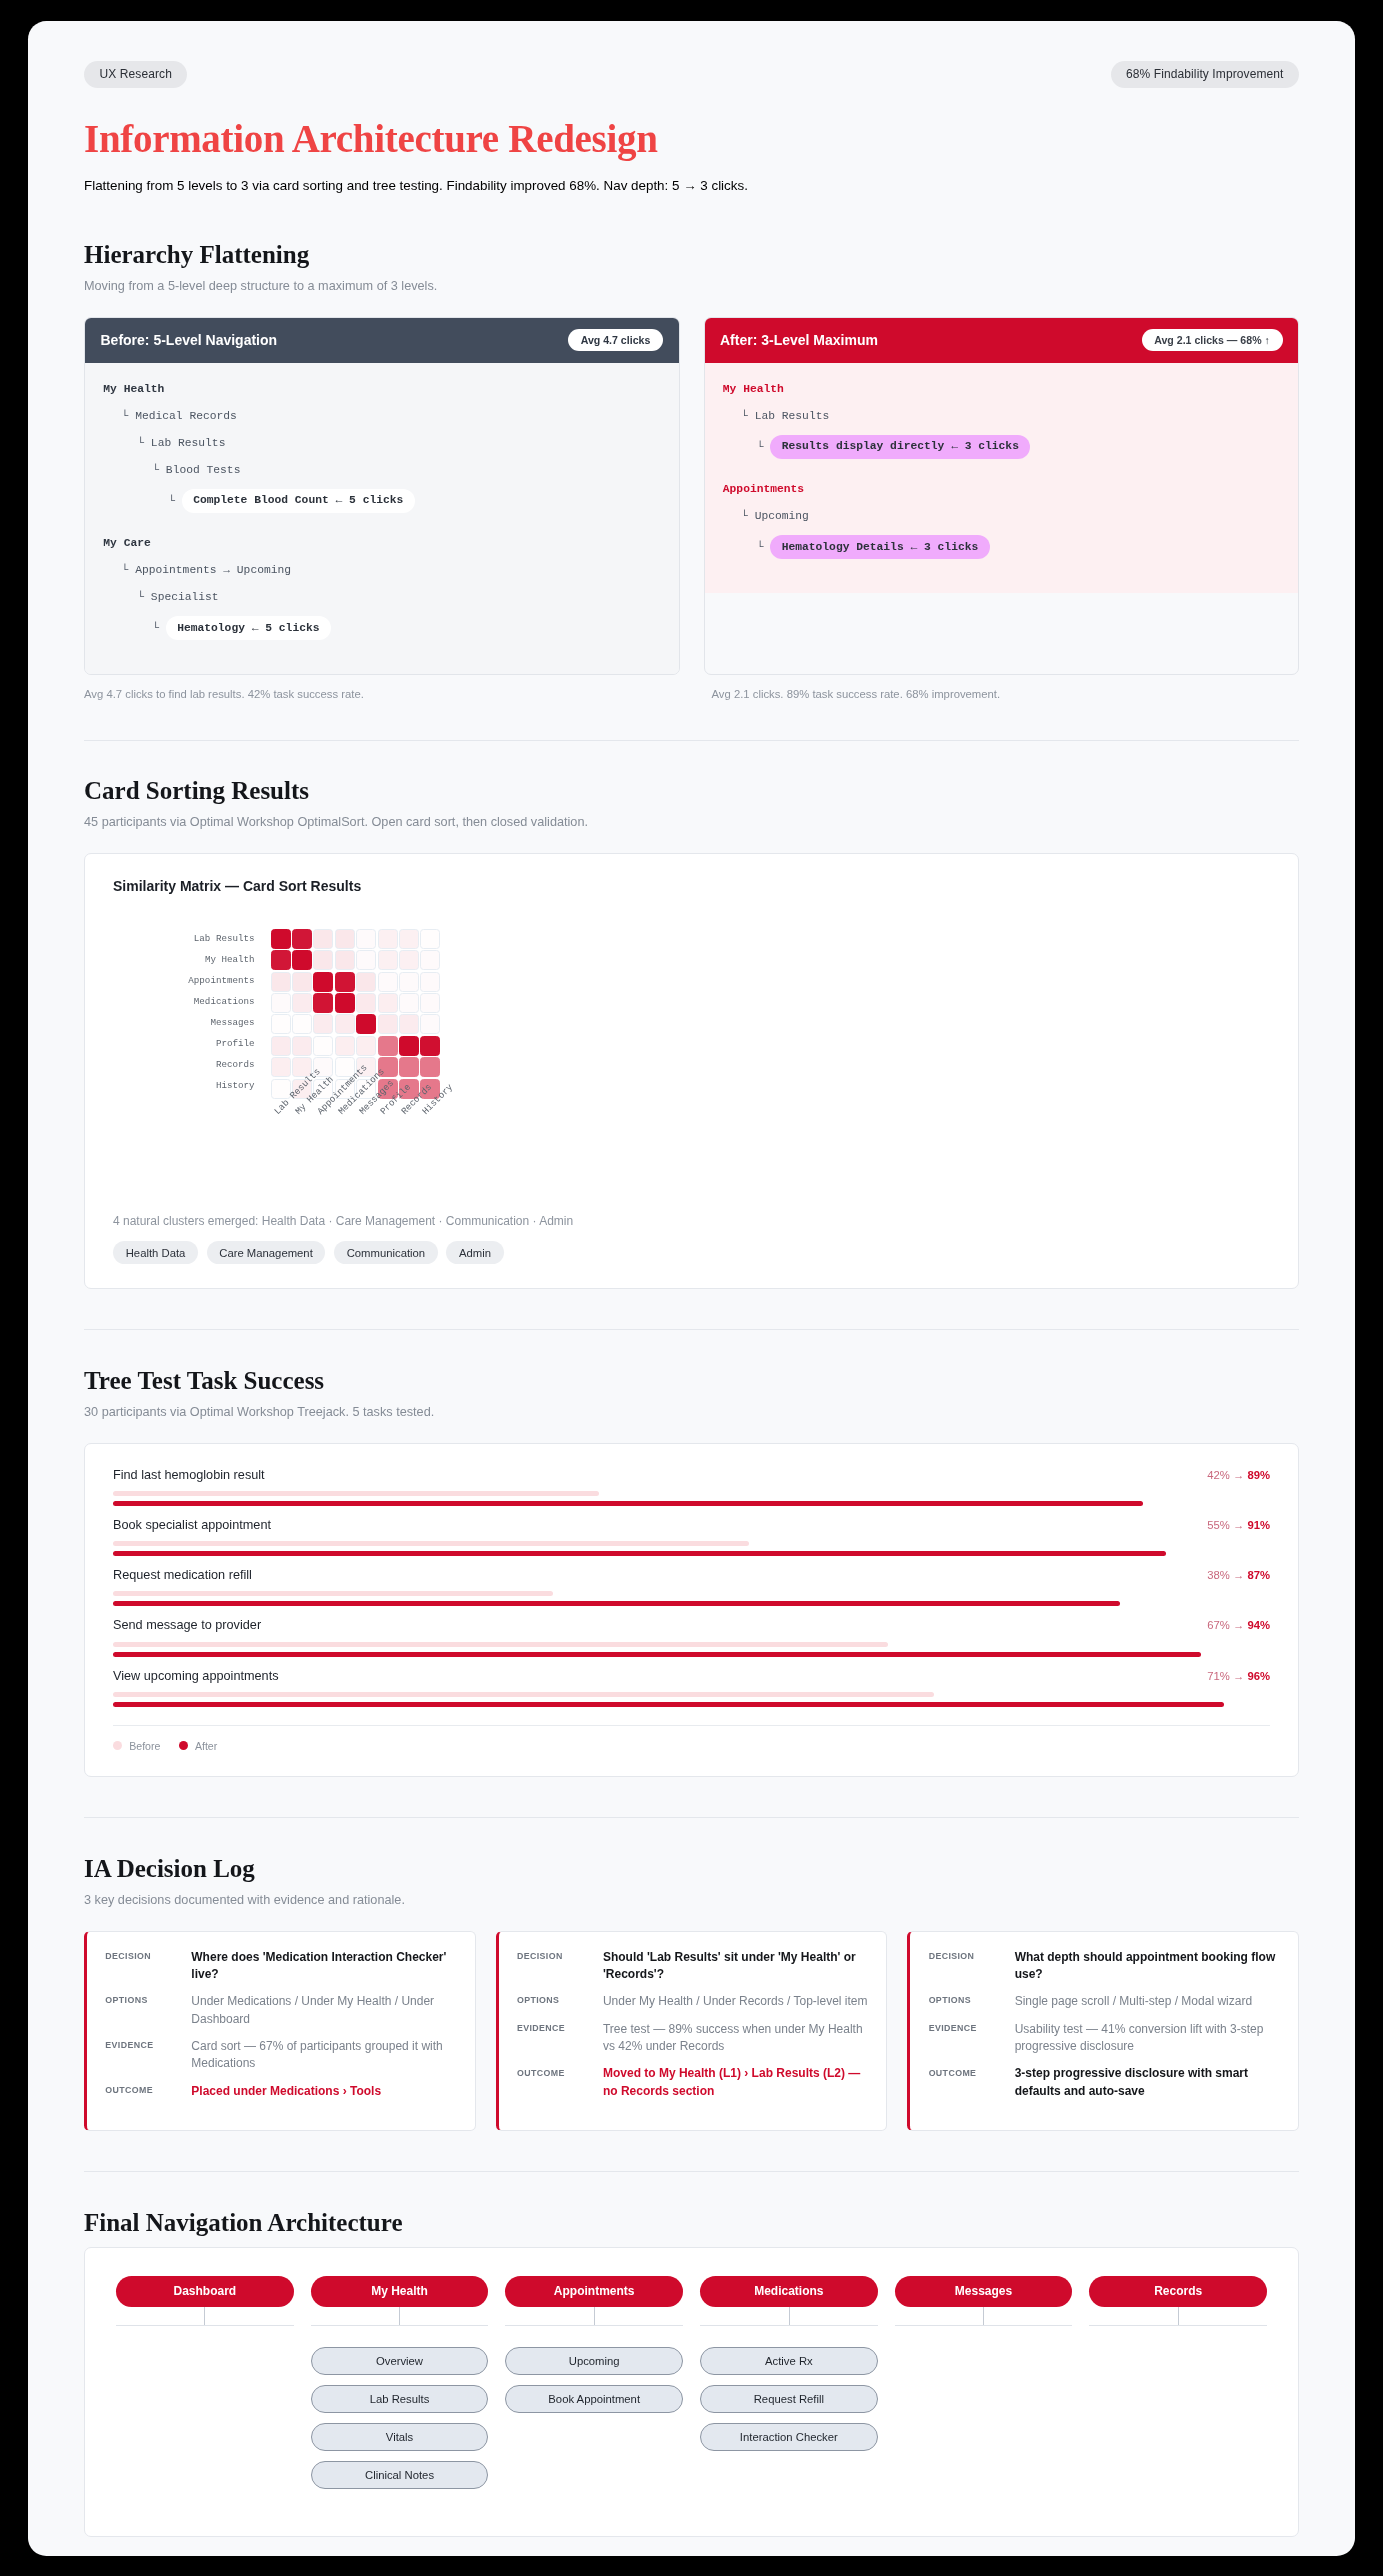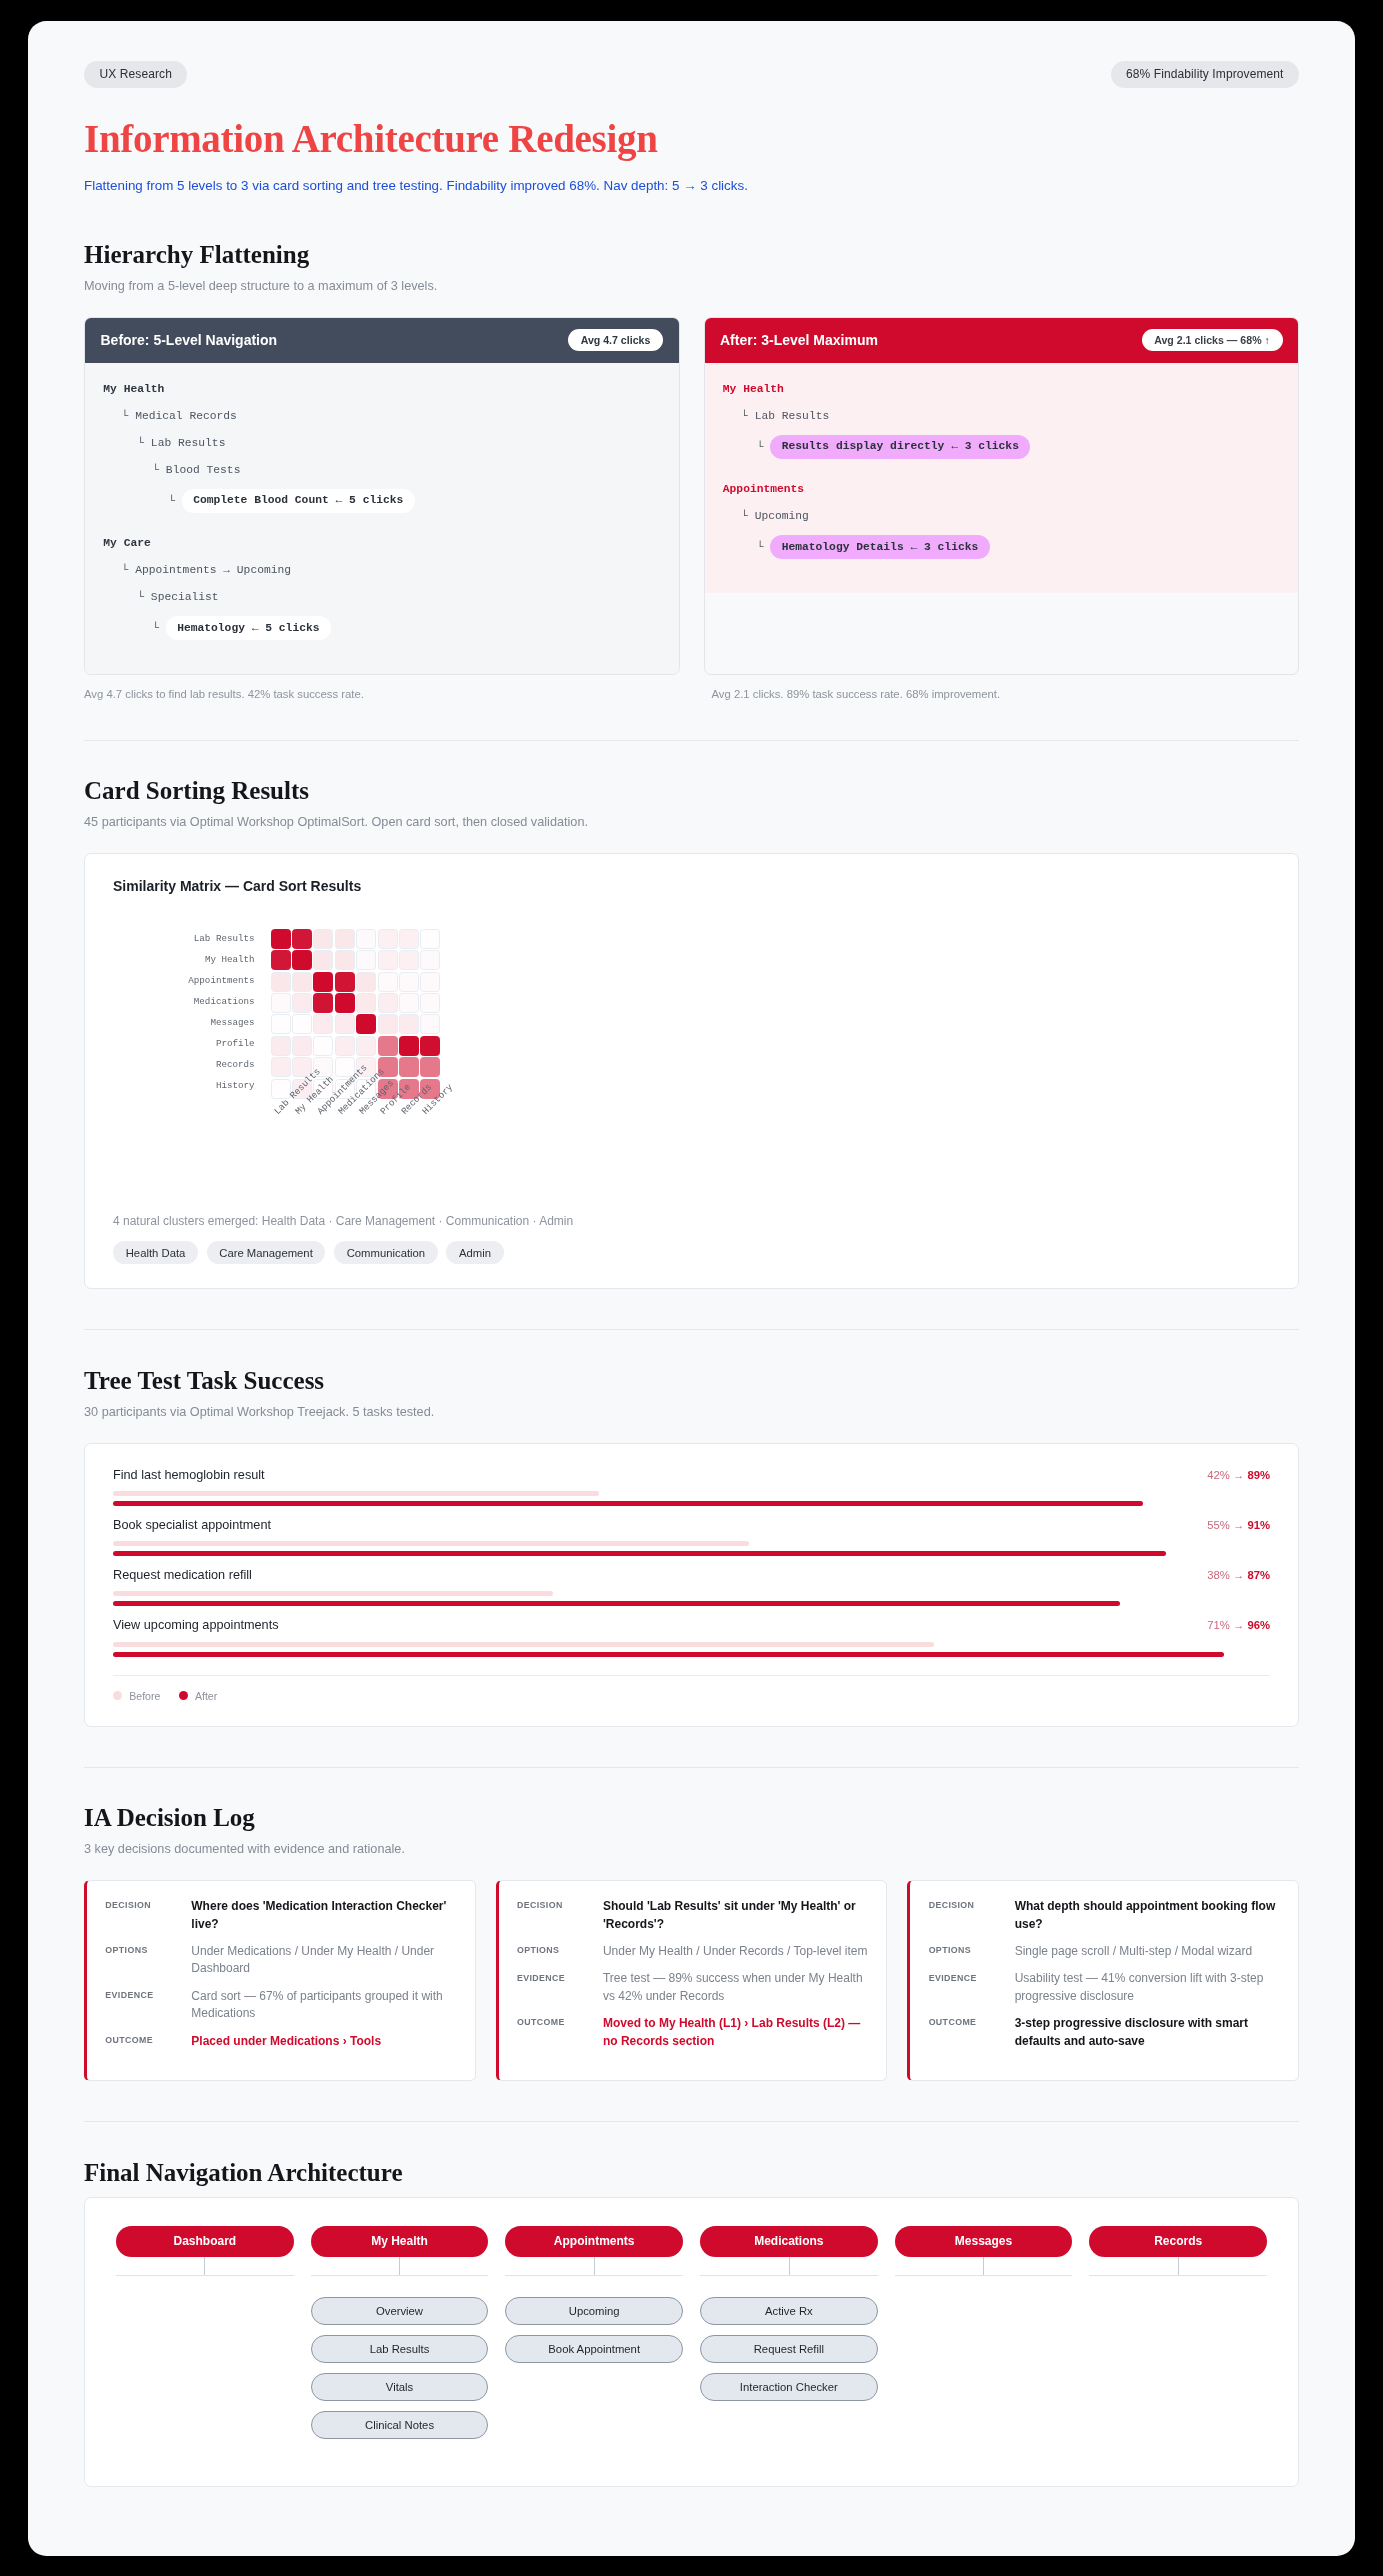--- a/index.html
+++ b/index.html
@@ -40,21 +40,21 @@
   .doc-title {
     font-family: "Liberation Serif", serif;
     font-size: 39px;
     font-weight: 700;
     color: #ef4444;
     letter-spacing: -0.3px;
     margin-bottom: 15.5px;
   }
   .doc-sub {
     font-size: 13.4px;
-    color: #1d4ed8;
+    color: #000000;
     line-height: 1.55;
     max-width: 762px;
     margin-bottom: 44px;
   }
 
   
   .sec-title {
     font-family: "Liberation Serif", serif;
     font-size: 25px;
     font-weight: 700;
@@ -468,20 +468,32 @@
             <div class="task-block">
               <div class="task-row-top">
                 <span class="task-label">Request medication refill</span>
                 <span class="task-vals">38% → <b>87%</b></span>
               </div>
               <div class="bar-track">
                 <div class="bar-before" style="width: 38%;"></div>
               </div>
               <div class="bar-track">
                 <div class="bar-after" style="width: 87%;"></div>
+              </div>
+            </div>
+            <div class="task-block">
+              <div class="task-row-top">
+                <span class="task-label">Send message to provider</span>
+                <span class="task-vals">67% → <b>94%</b></span>
+              </div>
+              <div class="bar-track">
+                <div class="bar-before" style="width: 67%;"></div>
+              </div>
+              <div class="bar-track">
+                <div class="bar-after" style="width: 94%;"></div>
               </div>
             </div>
             <div class="task-block">
               <div class="task-row-top">
                 <span class="task-label">View upcoming appointments</span>
                 <span class="task-vals">71% → <b>96%</b></span>
               </div>
               <div class="bar-track">
                 <div class="bar-before" style="width: 71%;"></div>
               </div>

